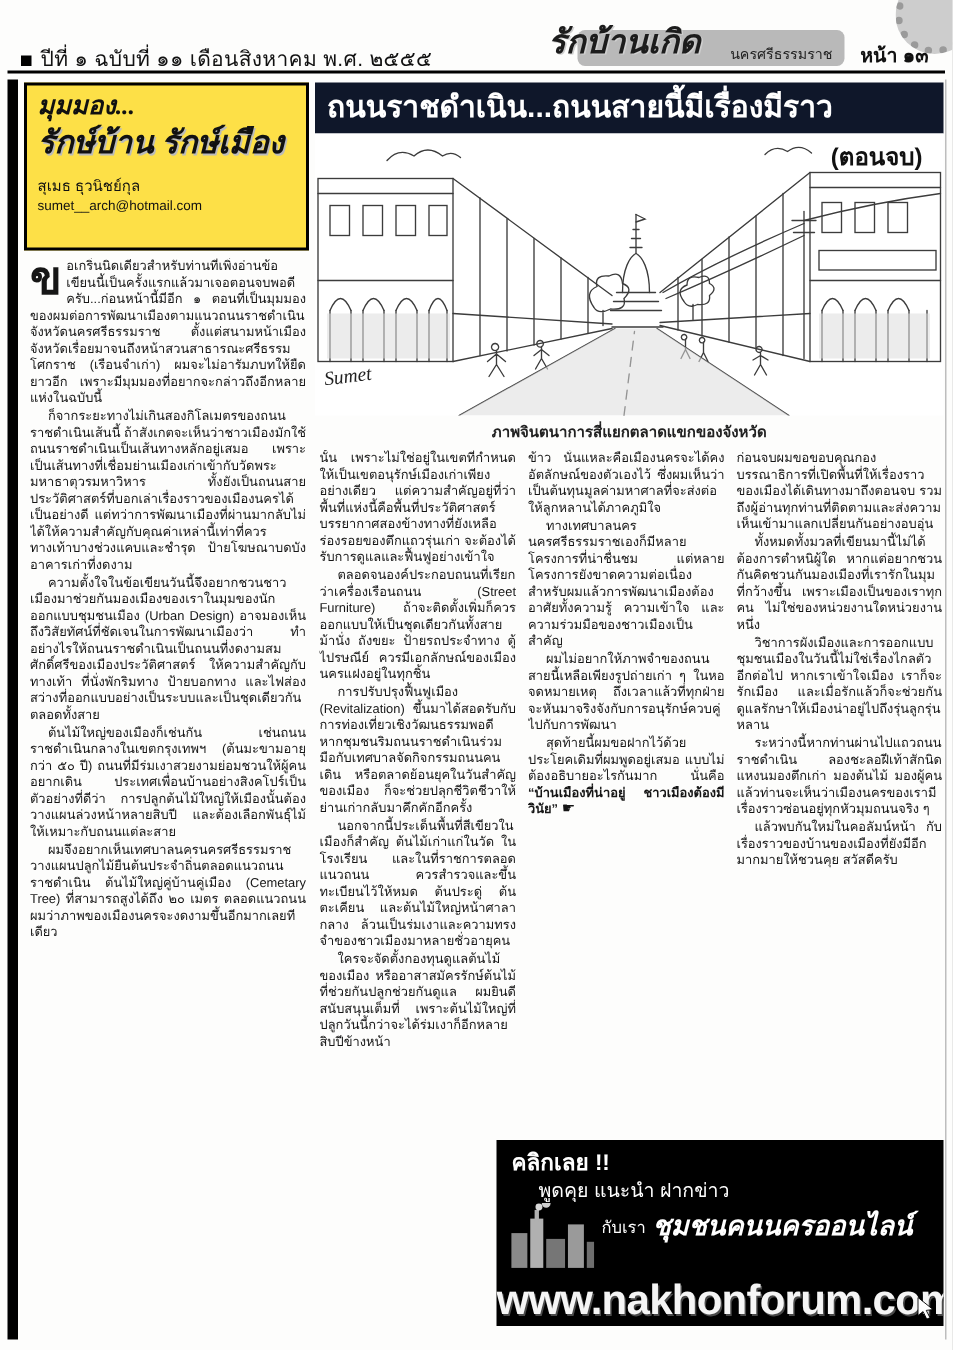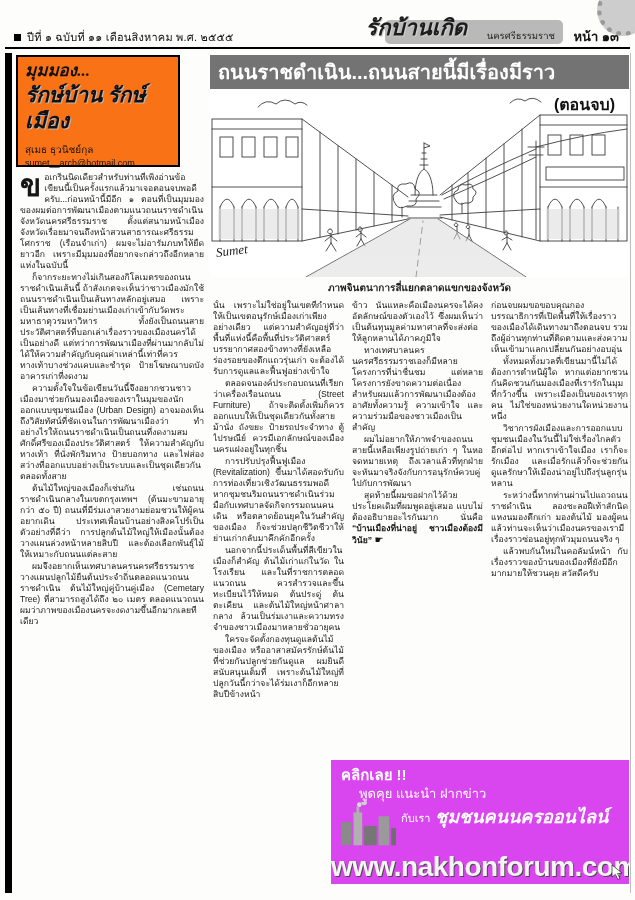--- a/index.html
+++ b/index.html
@@ -1,40 +1,40 @@
 <!DOCTYPE html>
 <html><head>
 <meta charset="utf-8">
 <style>
   * { margin:0; padding:0; box-sizing:border-box; }
   html,body { background:#d9d9d9; }
   body { font-family:"Liberation Sans","DejaVu Sans",sans-serif; }
   .page { position:relative; width:635px; height:900px; margin:0 auto; background:#fdfdfc; color:#111; overflow:hidden; }
 
   
-  .issue-line { position:absolute; left:14px; top:28px; font-size:11px; letter-spacing:.2px; color:#111; }
+  .issue-line { position:absolute; left:14px; top:28px; font-size:14px; letter-spacing:.2px; color:#111; }
   .sq { display:inline-block; width:7px; height:7px; background:#000; margin-right:6px; }
   .masthead-box { position:absolute; right:72px; top:20px; width:178px; height:24px; background:#b9b9b9; border-radius:5px; }
   .masthead-script { position:absolute; right:168px; top:10px; font-family:Liberation Serif, serif; font-style:italic; font-weight:bold; font-size:22px; color:#1c1c1c; text-shadow:1px 1px 0 #cfcfcf; z-index:2; }
   .masthead-region { position:absolute; right:80px; top:28px; font-size:9.5px; color:#222; z-index:2; }
   .page-label { position:absolute; right:16px; top:26px; font-size:13px; font-weight:bold; }
   .stamp { position:absolute; right:-14px; top:-16px; width:52px; height:52px; border-radius:50%; background:#cdcdcd; border:5px dotted #9a9a9a; }
   .header-rule { position:absolute; left:5px; right:5px; top:47px; height:2px; background:#000; }
   .spine { position:absolute; left:5px; top:53px; width:7px; height:840px; background:#000; }
   .right-edge { position:absolute; right:4px; top:53px; width:1px; height:840px; background:#bdbdbd; }
 
   
-  .column-box { position:absolute; left:16px; top:55px; width:164px; height:112px; border:2px solid #000; background:#f97316; padding:5px 7px; }
+  .column-box { position:absolute; left:16px; top:55px; width:190px; height:112px; border:2px solid #000; background:#fde047; padding:5px 7px; }
   .cb-title { font-family:"Liberation Serif","DejaVu Serif",serif; font-style:italic; font-weight:bold; font-size:17px; line-height:18px; }
   .cb-script { font-family:"Liberation Serif","DejaVu Serif",serif; font-style:italic; font-weight:bold; font-size:21px; line-height:26px; margin-top:2px; text-shadow:1px 1px 0 #bbb; }
   .cb-author { font-size:10px; font-weight:normal; margin-top:8px; }
   .cb-email { font-size:9px; margin-top:1px; }
 
   
-  .headline-band { position:absolute; left:210px; top:55px; width:419px; height:34px; background:#737373; color:#fff; font-weight:bold; font-size:20px; line-height:34px; padding-left:8px; white-space:nowrap; overflow:hidden; }
+  .headline-band { position:absolute; left:210px; top:55px; width:419px; height:34px; background:#0f172a; color:#fff; font-weight:bold; font-size:20px; line-height:34px; padding-left:8px; white-space:nowrap; overflow:hidden; }
   .subhead { position:absolute; right:20px; top:92px; font-size:16px; font-weight:bold; z-index:3; color:#111; }
 
   
   .illustration { position:absolute; left:210px; top:89px; width:419px; height:188px; background:#fff; }
   .illustration svg { display:block; width:100%; height:100%; }
   .sig { position:absolute; left:6px; top:154px; font-family:"Liberation Serif","DejaVu Serif",serif; font-style:italic; font-size:13px; color:#222; transform:rotate(-7deg); }
   .caption { position:absolute; left:210px; top:280px; width:419px; text-align:center; font-size:10px; font-weight:bold; color:#222; }
 
   
   .col { position:absolute; font-size:8.6px; line-height:11px; text-align:justify; color:#161616; overflow:hidden; }
@@ -42,21 +42,21 @@
   .col p.noindent { text-indent:0; }
   .dropcap { float:left; font-family:"Liberation Serif","DejaVu Serif",serif; font-weight:bold; font-size:31px; line-height:27px; padding-right:3px; }
   .col1 { left:20px; top:172px; width:184px; height:702px; }
   .col2 { left:213px; top:300px; width:131px; height:578px; }
   .col3 { left:352px; top:300px; width:131px; height:452px; }
   .col4 { left:491px; top:300px; width:137px; height:452px; }
   .quote-bold { font-weight:bold; }
   .pointer { font-size:10px; }
 
   
-  .ad { position:absolute; left:331px; top:760px; width:298px; height:124px; background:#d946ef; color:#fff; overflow:hidden; }
+  .ad { position:absolute; left:331px; top:760px; width:298px; height:124px; background:#000000; color:#fff; overflow:hidden; }
   .ad-click { position:absolute; left:10px; top:3px; font-size:15px; font-weight:bold; }
   .ad-invite { position:absolute; left:28px; top:23px; font-size:13px; }
   .ad-withus { position:absolute; left:70px; top:49px; font-size:11px; }
   .ad-community { position:absolute; left:104px; top:42px; font-size:18px; font-weight:bold; font-style:italic; white-space:nowrap; }
   .ad-buildings { position:absolute; left:8px; top:42px; width:58px; height:44px; }
   .ad-url { position:absolute; left:0; bottom:1px; width:100%; text-align:center; font-size:28px; font-weight:bold; letter-spacing:-0.5px; color:#f5f5f5; text-shadow:1px 1px 0 #4a4a4a; white-space:nowrap; }
   .ad-cursor { position:absolute; right:3px; bottom:4px; width:16px; height:16px; }
 </style>
 </head>
 <body>

